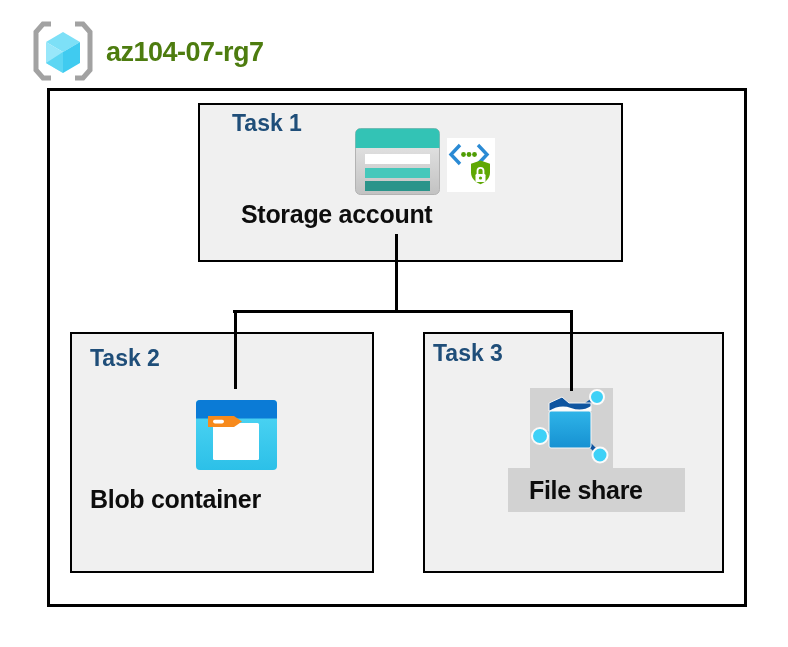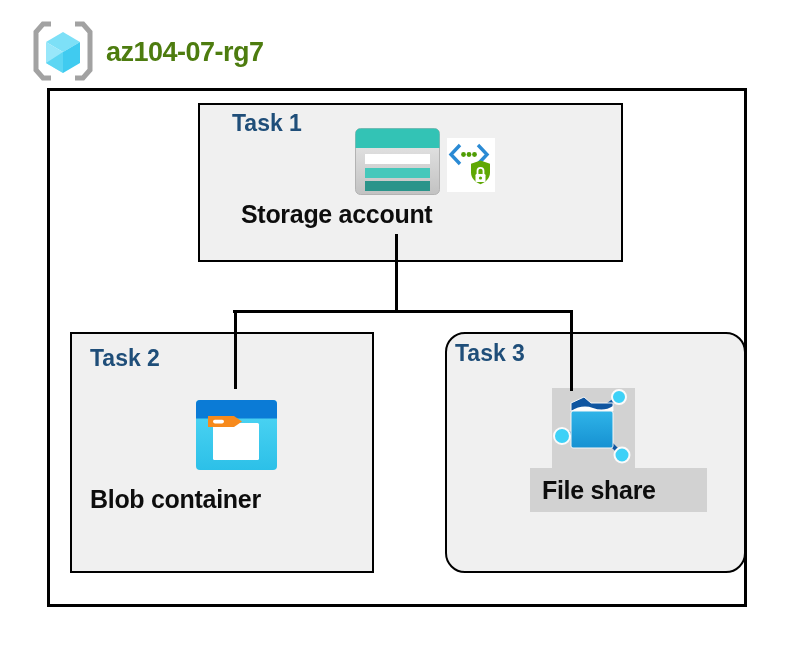--- a/index.html
+++ b/index.html
@@ -10,41 +10,41 @@
   .rg-title { position:absolute; left:106px; top:38px; font-size:27px; font-weight:bold;
               color:#4d7c0f; letter-spacing:-0.5px; line-height:1.1; white-space:nowrap; }
 
   .outer { position:absolute; left:47px; top:88px; width:700px; height:519px;
            border:3px solid #000; background:#fff; box-sizing:border-box; }
 
   .task { position:absolute; background:#f0f0f0; border:2px solid #000;
           box-sizing:border-box; z-index:1; }
   .task-1 { left:148px; top:12px;  width:425px; height:159px; }
   .task-2 { left:20px;  top:241px; width:304px; height:241px; }
-  .task-3 { left:395px; top:241px; width:301px; height:241px;border-radius:20px; }
+  .task-3 { left:373px; top:241px; width:301px; height:241px; }
 
   .task-label { position:absolute; font-size:23px; font-weight:bold; color:#1f4e79;
                 line-height:1.1; white-space:nowrap; }
   .t1-label { left:32px; top:6px; }
   .t2-label { left:18px; top:12px; }
   .t3-label { left:8px;  top:7px; }
 
   .item-label { position:absolute; font-size:25px; font-weight:bold; color:#0d0d0d;
                 letter-spacing:-0.3px; line-height:1.1; white-space:nowrap; }
   .storage-label { left:41px; top:96px; width:300px; text-align:left; }
   .blob-label    { left:18px; top:152px; width:300px; text-align:left; }
 
   .storage-icon { position:absolute; left:155px; top:23px; width:85px; height:67px; }
   .sas-icon     { position:absolute; left:247px; top:33px; width:48px; height:54px; }
   .blob-icon    { position:absolute; left:124px; top:66px; width:81px; height:70px; }
 
   .fs-icon-bg   { position:absolute; left:105px; top:54px; width:83px; height:80px; background:#d2d2d2; }
   .fs-icon      { position:absolute; left:106px; top:55px; width:80px; height:76px; }
   .fs-label-bg  { position:absolute; left:83px; top:134px; width:177px; height:44px; background:#d2d2d2; }
-  .fs-label     { display:block; padding-left:12px; font-size:25px; font-weight:bold; color:#0d0d0d;
+  .fs-label     { display:block; padding-left:21px; font-size:25px; font-weight:bold; color:#0d0d0d;
                   line-height:44px; letter-spacing:-0.3px; white-space:nowrap; }
 
   .line { position:absolute; background:#000; z-index:2; }
   .conn-v1 { left:345px; top:143px; width:3px; height:79px; }
   .conn-h  { left:183px; top:219px; width:340px; height:3px; }
   .conn-v2 { left:184px; top:219px; width:3px; height:79px; }
   .conn-v3 { left:520px; top:219px; width:3px; height:81px; }
 </style>
 </head>
 <body>

